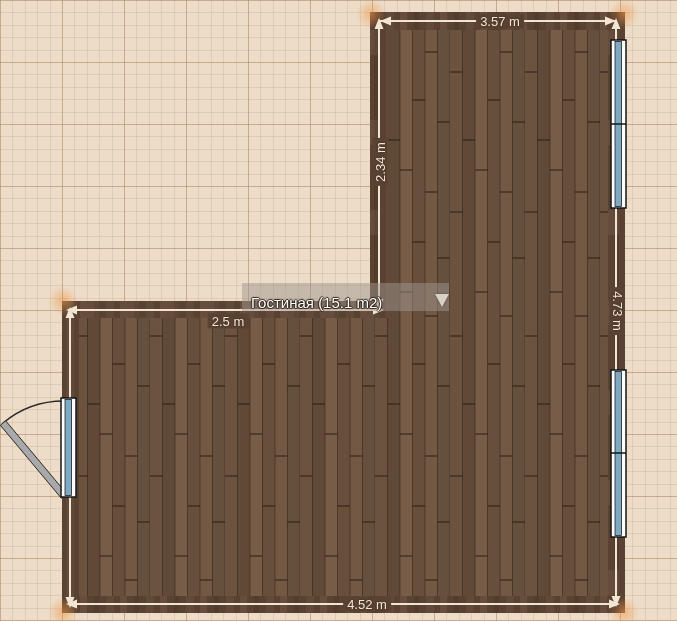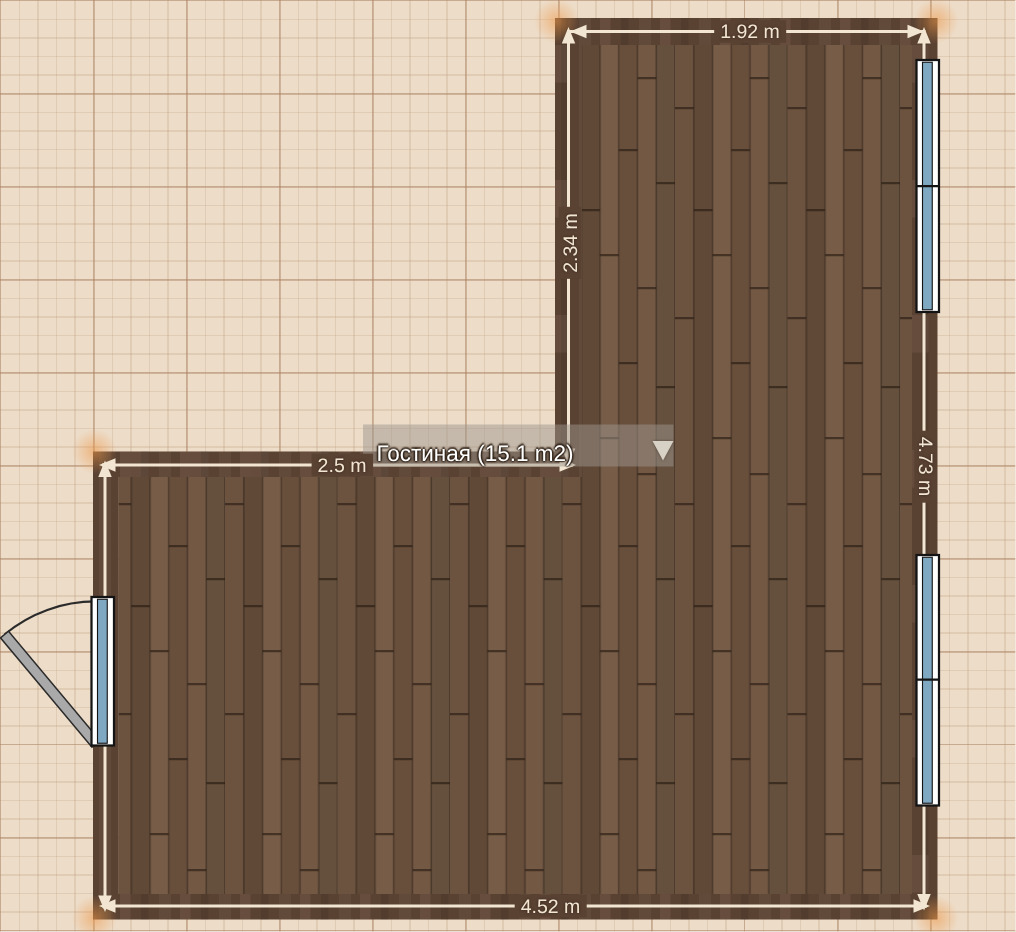--- a/index.html
+++ b/index.html
@@ -142,21 +142,21 @@
       <path d="M64,401 A95,95 0 0 0 3,423" fill="none" stroke="#2b2b2b" stroke-width="1.5"></path>
       <polygon points="66.7,493.8 5.7,420.8 0.3,425.2 61.3,498.2" stroke="#2b2b2b" stroke-width="1" fill="#A9A9A9"></polygon>
       <rect x="61" y="398" width="15" height="99" stroke="#141414" stroke-width="1.5" fill="#FFFFFF"></rect>
       <rect x="65" y="399.5" width="6.5" height="96" stroke="#141414" stroke-width="0.75" fill="#7FA8C3"></rect>
     </g>
   </svg>
 
   <div class="room-plate"></div>
   <div class="label-handle"></div>
 
-  <div class="dim-label" style="left:500px;top:21px;">1.92 m</div>
+  <div class="dim-label" style="left:500px;top:21px;">3.57 m</div>
   <div class="dim-label rot-ccw" style="left:380px;top:162px;">2.34 m</div>
   <div class="dim-label rot-cw" style="left:617px;top:311px;">4.73 m</div>
-  <div class="dim-label" style="left:228px;top:310px;">2.5 m</div>
+  <div class="dim-label" style="left:228px;top:321px;">2.5 m</div>
   <div class="dim-label" style="left:347px;top:604px;margin-left:20px;">4.52 m</div>
 
   <div class="room-label">Гостиная (15.1 m2)</div>
 
 </div>
 
 </body></html>

